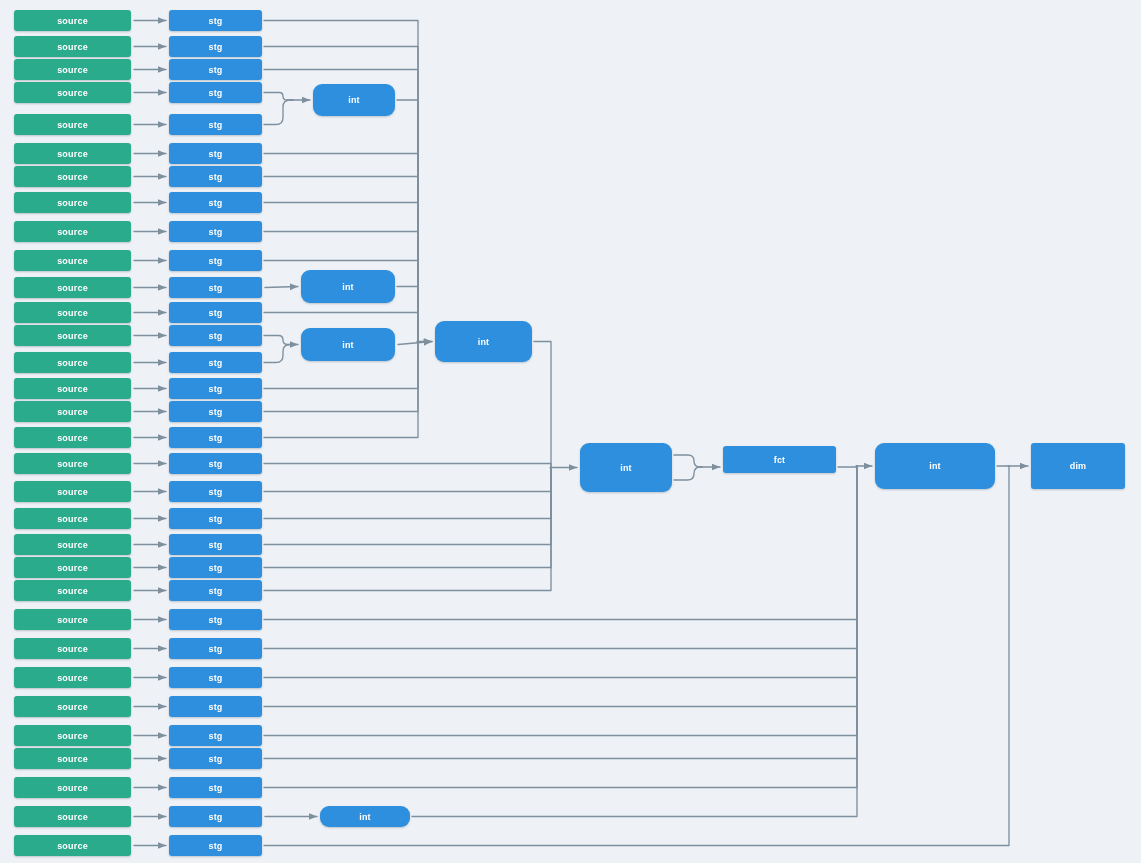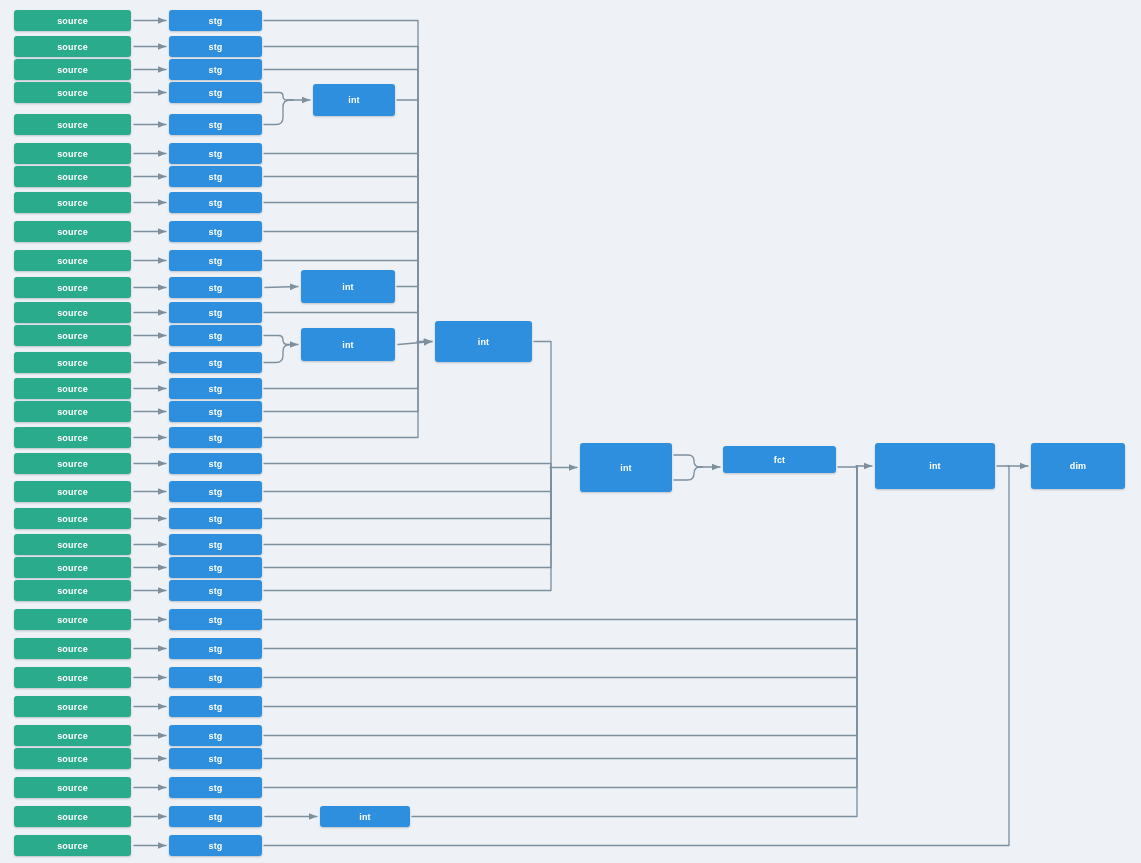--- a/index.html
+++ b/index.html
@@ -18,21 +18,21 @@
     color:#ffffff;
     font-size:9px;
     font-weight:bold;
     letter-spacing:.2px;
     border-radius:3px;
     box-shadow:0 1px 2px rgba(40,60,80,.25);
     user-select:none;
   }
   .n-source{background:#2aab8c;}
   .n-stg{background:#2d8fdd;}
-  .n-int{background:#2d8fdd;}
+  .n-int{background:#2d8fdd;border-radius:9px;}
   .n-fct{background:#2d8fdd;}
   .n-dim{background:#2d8fdd;}
 </style>
 </head>
 <body>
 
 <div id="canvas">
   <svg id="edges" viewBox="0 0 1141 863">
     <defs>
       <marker id="arw" markerWidth="7" markerHeight="7" refX="6.2" refY="3" orient="auto" markerUnits="strokeWidth">

